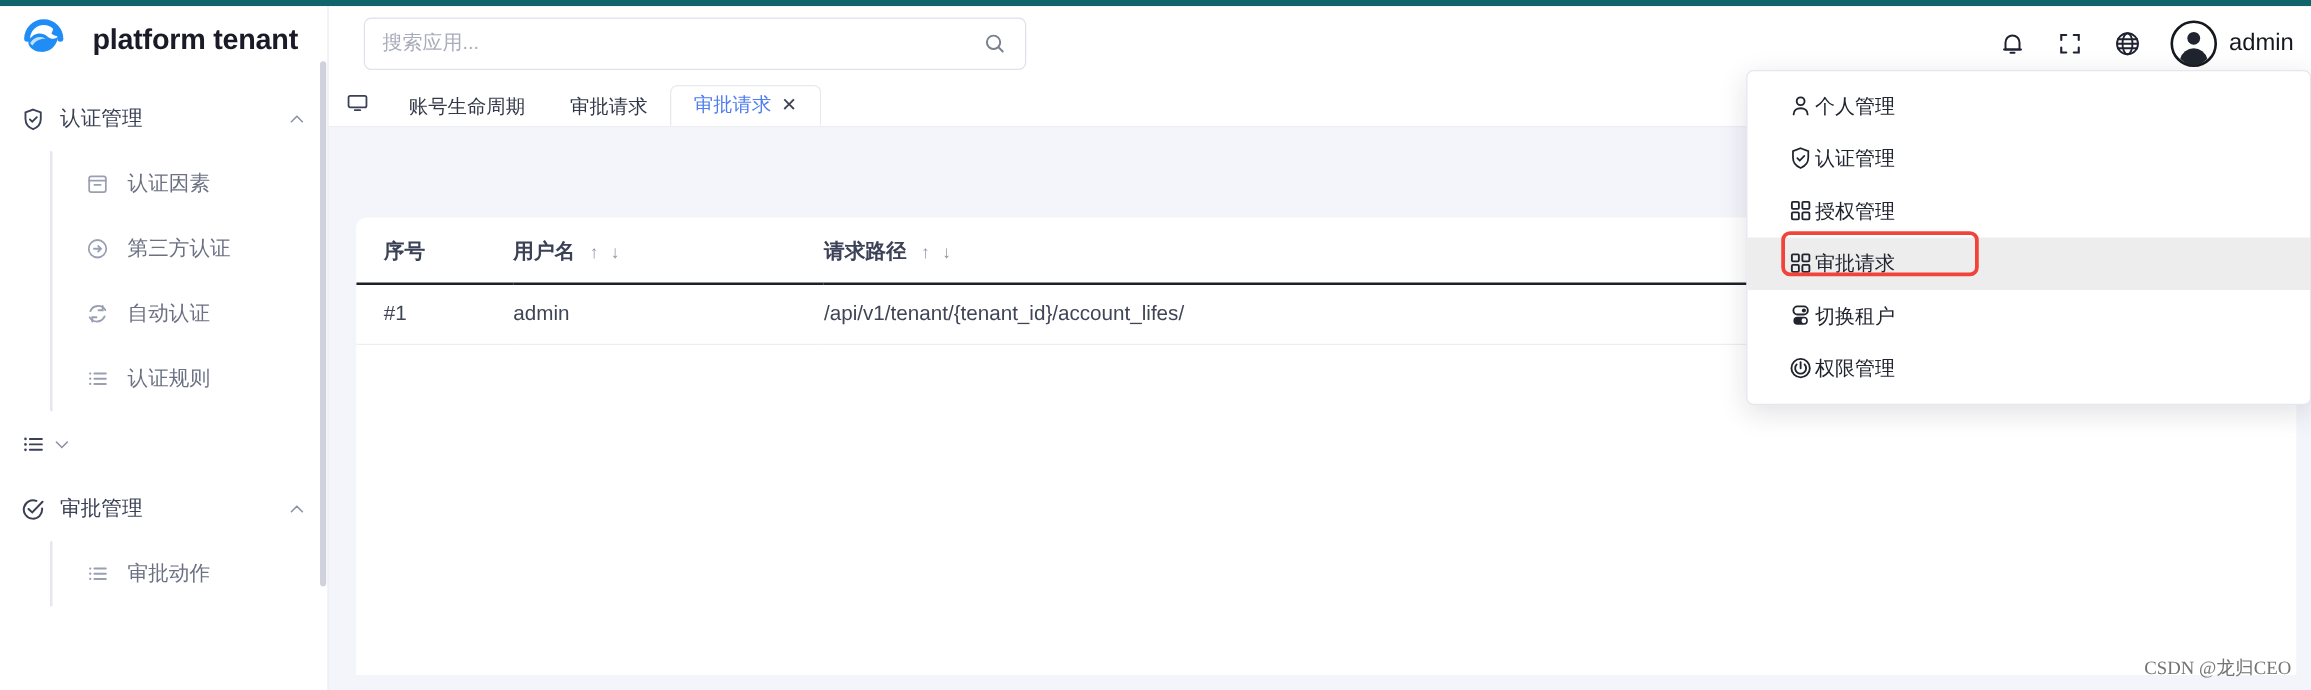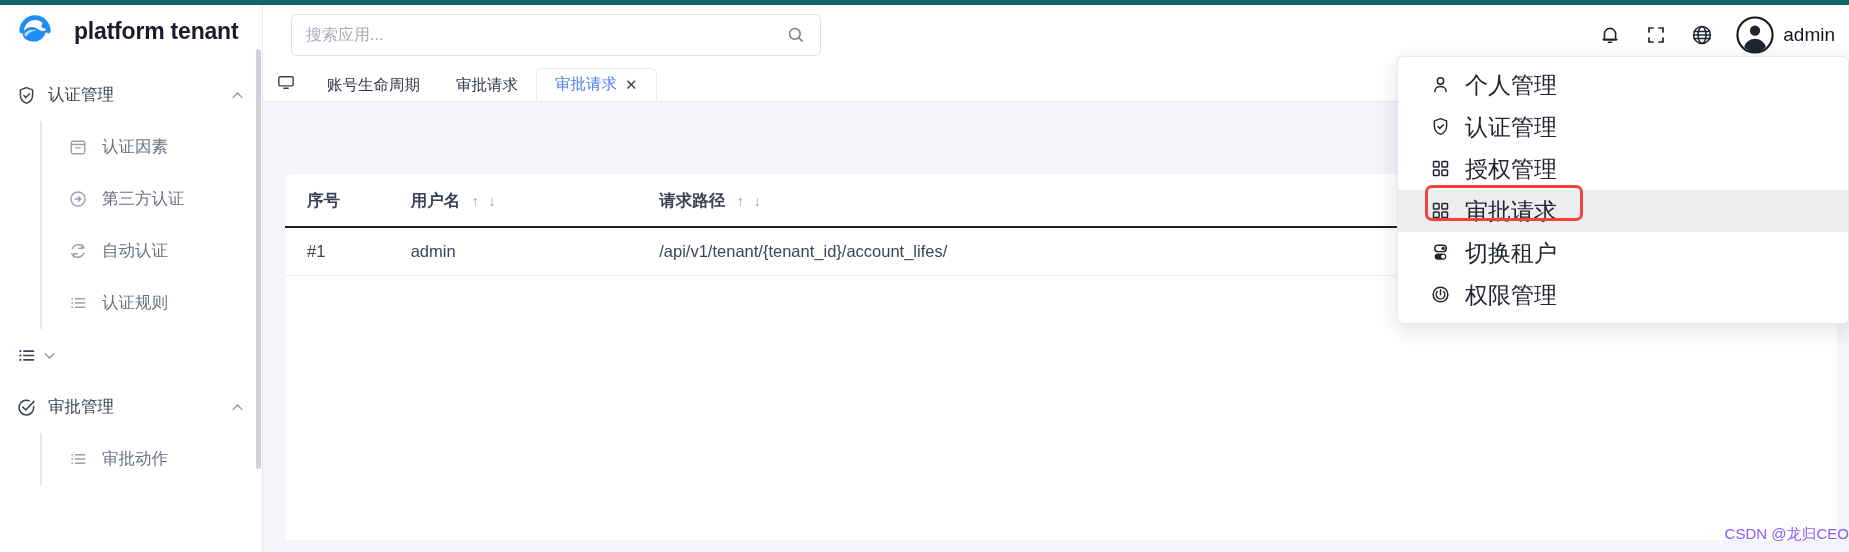--- a/index.html
+++ b/index.html
@@ -146,37 +146,37 @@
   .col-method { width: 300px; }
 
   
   .dropdown {
     position: absolute; top: 56px; left: 1397px; width: 452px;
     background: #ffffff; border: 1px solid #e6e7ee;
     border-radius: 6px; box-shadow: 0 6px 22px rgba(20,24,40,.13);
     padding: 7px 0; z-index: 40;
   }
   .dd-item {
-    display: flex; align-items: center; gap: 13px;
+    display: flex; align-items: center; gap: 0;
     height: 42px; padding: 0 0 0 32px; cursor: pointer;
-    font-size: 23px; color: #20242f;
+    font-size: 16px; color: #20242f;
   }
   .dd-item .ico { width: 22px; height: 22px; flex: 0 0 auto; color: #20242f; }
   .dd-item.hl { background: #ededed; }
   .dd-highlight-box {
     position: absolute; left: 1425px; top: 185px;
     width: 158px; height: 36px;
     border: 3px solid #f2433a; border-radius: 7px;
     pointer-events: none; z-index: 41;
   }
 
   
   .watermark {
-    position: absolute; right: 0; bottom: 8px;
-    font-size: 15px; color: #8b5cf6; white-space: nowrap;
+    position: absolute; right: 16px; bottom: 8px;
+    font-size: 15px; color: #737373; white-space: nowrap; font-family: Liberation Serif, serif;
   }
   svg { display: block; }
 </style>
 </head>
 <body>
 
 <div id="app">
 
   <div class="top-strip"></div>
 

